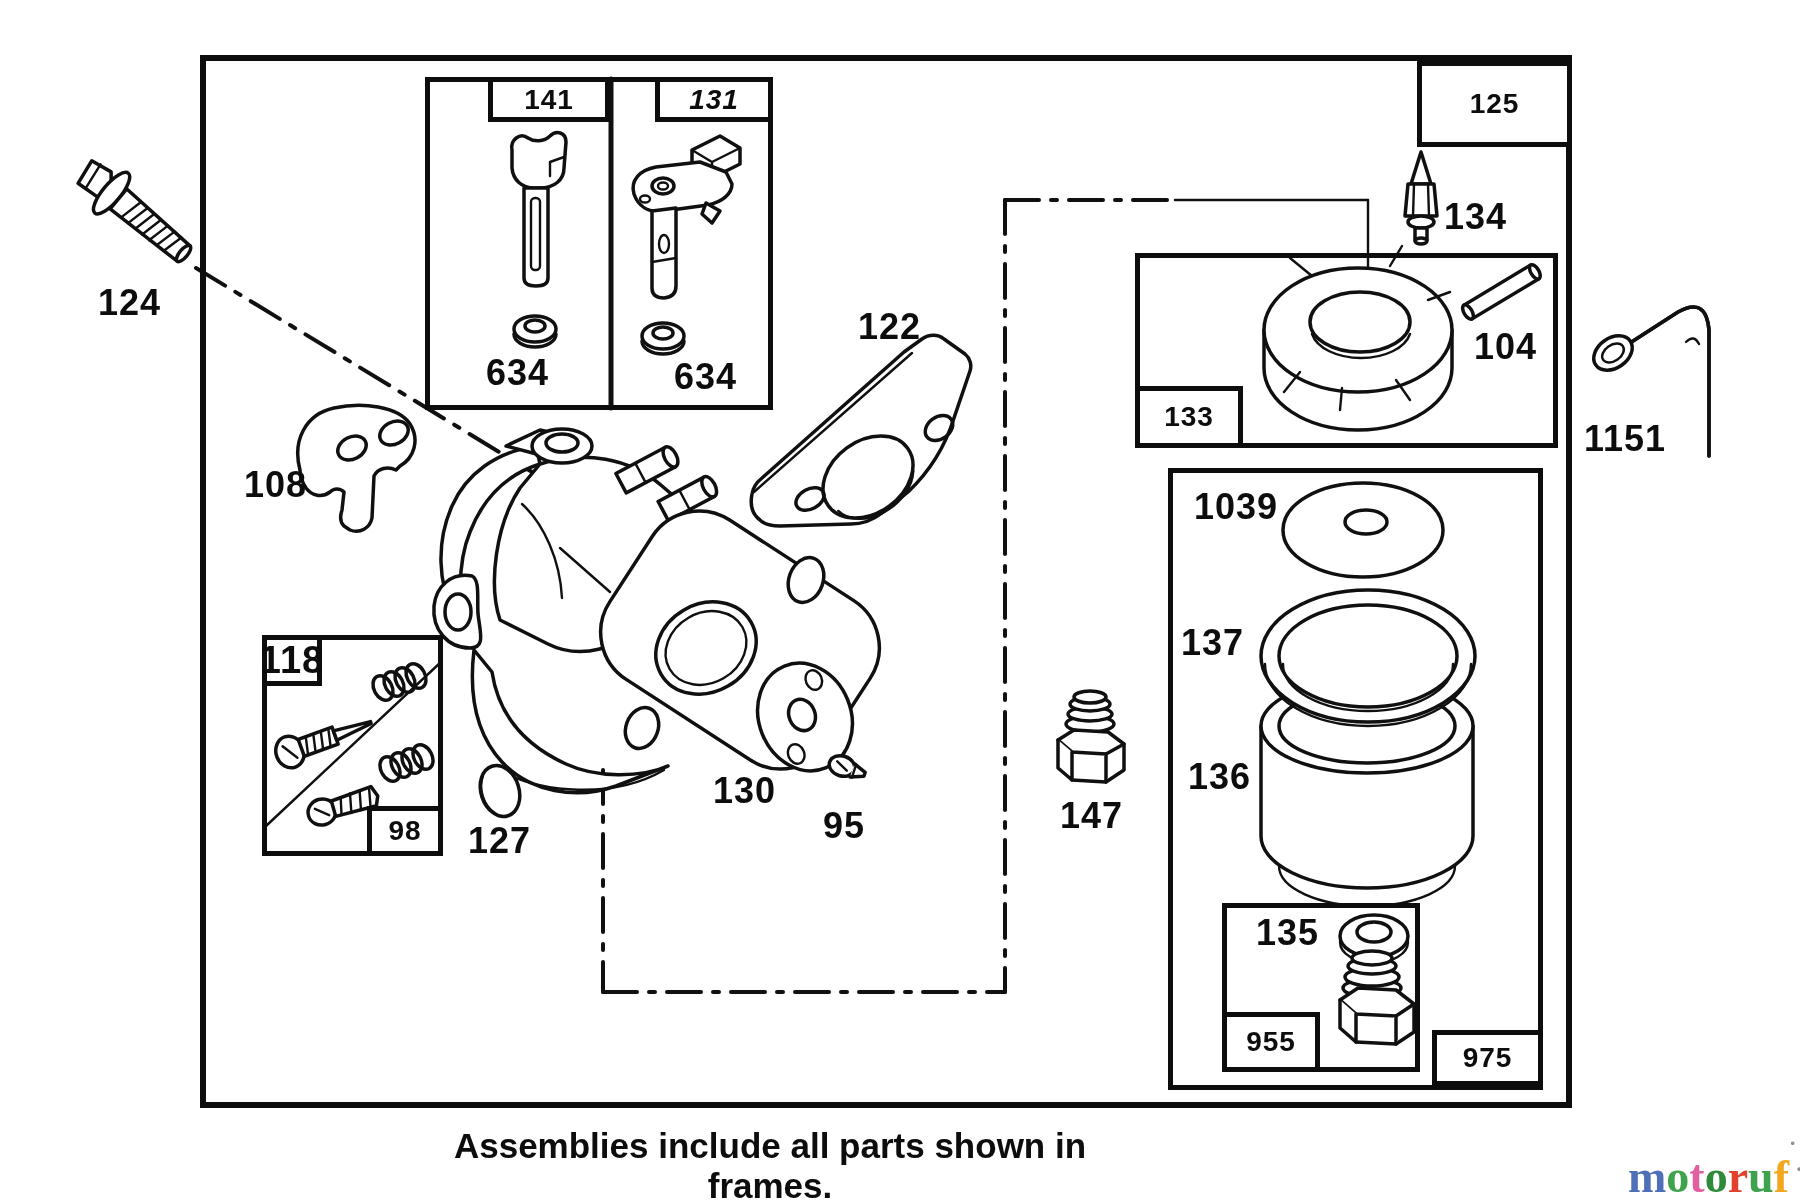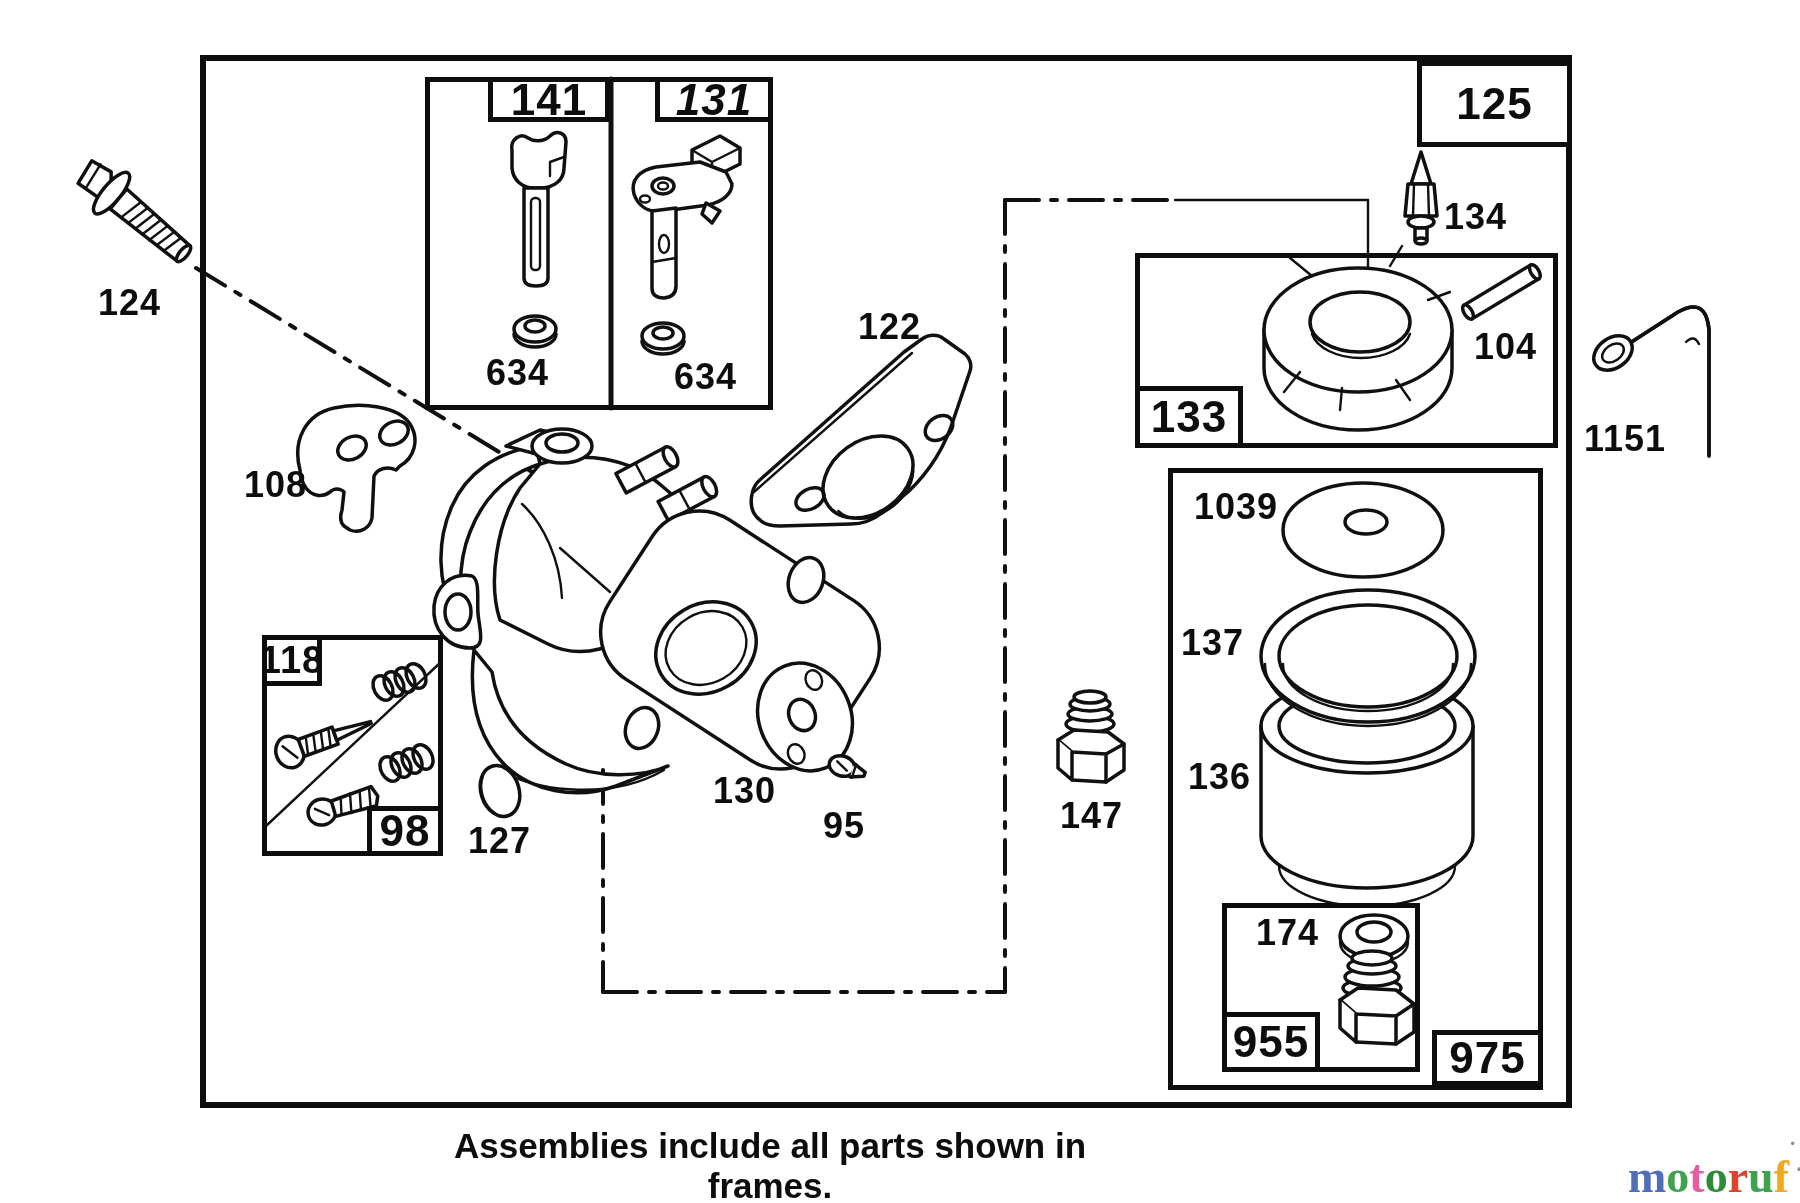--- a/index.html
+++ b/index.html
@@ -9,21 +9,21 @@
   svg.art{position:absolute;left:0;top:0;}
   svg.art *{stroke:#101010;stroke-width:3.5;fill:none;stroke-linecap:round;stroke-linejoin:round;}
   svg.art .wf{fill:#ffffff;}
   svg.art .thin{stroke-width:2.4;}
   svg.art .thick{stroke-width:5;}
   svg.art .dashline{stroke-dasharray:34 12 6 12;stroke-width:4;}
   .frame{position:absolute;border:5px solid #0d0d0d;box-sizing:border-box;background:transparent;}
   .main-frame{border-width:6px;}
   .labelbox{position:absolute;border:5px solid #0d0d0d;box-sizing:border-box;background:#ffffff;
             display:flex;align-items:center;justify-content:center;
-            font-weight:bold;font-size:44px;letter-spacing:1px;}
+            font-weight:bold;font-size:28px;letter-spacing:1px;}
   .plabel{position:absolute;font-weight:bold;font-size:36px;letter-spacing:1px;white-space:nowrap;}
   .caption{position:absolute;left:420px;top:1126px;width:700px;text-align:center;
            font-weight:bold;font-size:35px;}
   .logo{position:absolute;left:1628px;top:1150px;width:172px;height:52px;
         font-family:"Liberation Serif", serif;font-weight:bold;font-size:46px;
         display:flex;white-space:nowrap;}
   .logo .word span{display:inline-block;}
   .logo .dot{font-size:22px;transform:translateY(-20px);}
   .logo .suffix{font-size:24px;padding-bottom:4px;}
 </style>
@@ -317,21 +317,21 @@
   <div class="plabel" style="left:1444px;top:196px;">134</div>
   <div class="plabel" style="left:1474px;top:326px;">104</div>
   <div class="plabel" style="left:1584px;top:418px;">1151</div>
   <div class="plabel" style="left:1194px;top:486px;">1039</div>
   <div class="plabel" style="left:1181px;top:622px;">137</div>
   <div class="plabel" style="left:1188px;top:756px;">136</div>
   <div class="plabel" style="left:468px;top:820px;">127</div>
   <div class="plabel" style="left:713px;top:770px;">130</div>
   <div class="plabel" style="left:823px;top:794px;margin-top:11px;">95</div>
   <div class="plabel" style="left:1060px;top:795px;">147</div>
-  <div class="plabel" style="left:1256px;top:912px;">174</div>
+  <div class="plabel" style="left:1256px;top:912px;">135</div>
 
   <div class="caption">Assemblies include all parts shown in frames.</div>
 
   <div class="logo">
     <span class="word"><span style="color: rgb(79, 111, 184);">m</span><span style="color: rgb(63, 162, 77);">o</span><span style="color: rgb(226, 95, 162);">t</span><span style="color: rgb(47, 139, 58);">o</span><span style="color: rgb(224, 66, 45);">r</span><span style="color: rgb(63, 162, 77);">u</span><span style="color: rgb(242, 167, 31);">f</span></span>
       <span class="dot" style="color: rgb(143, 143, 143);">·</span>
       <span class="suffix" style="color: rgb(143, 143, 143);">.de</span>
   </div>
 
 </div>

